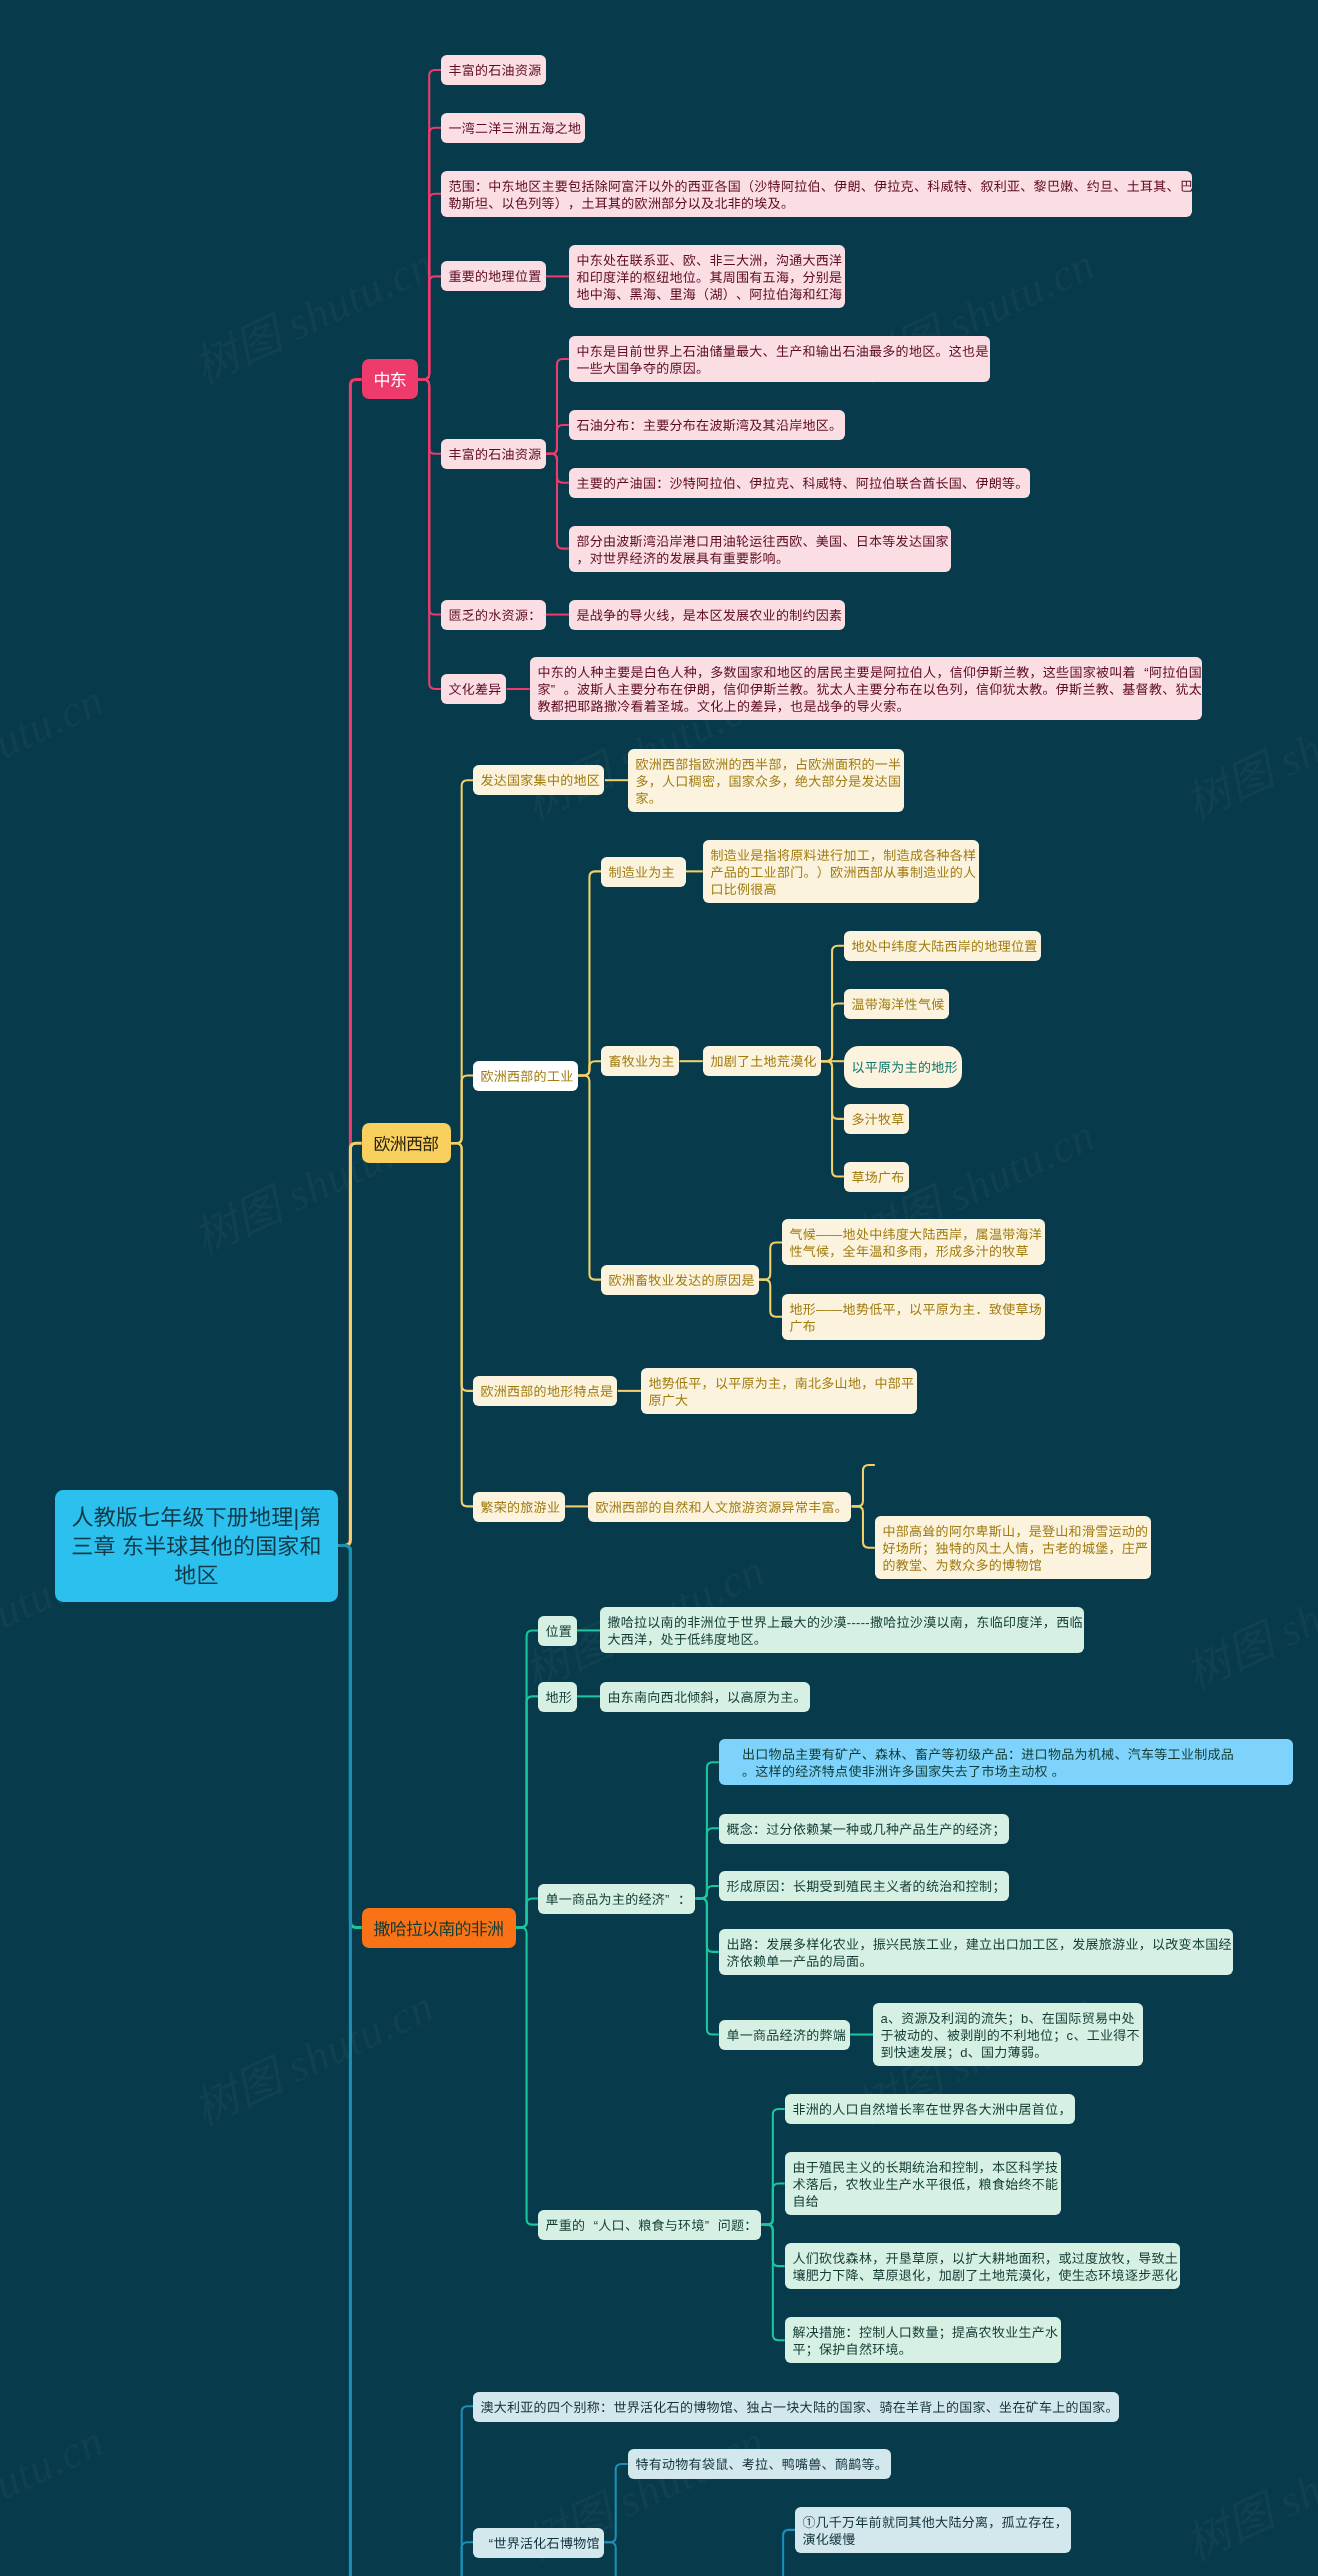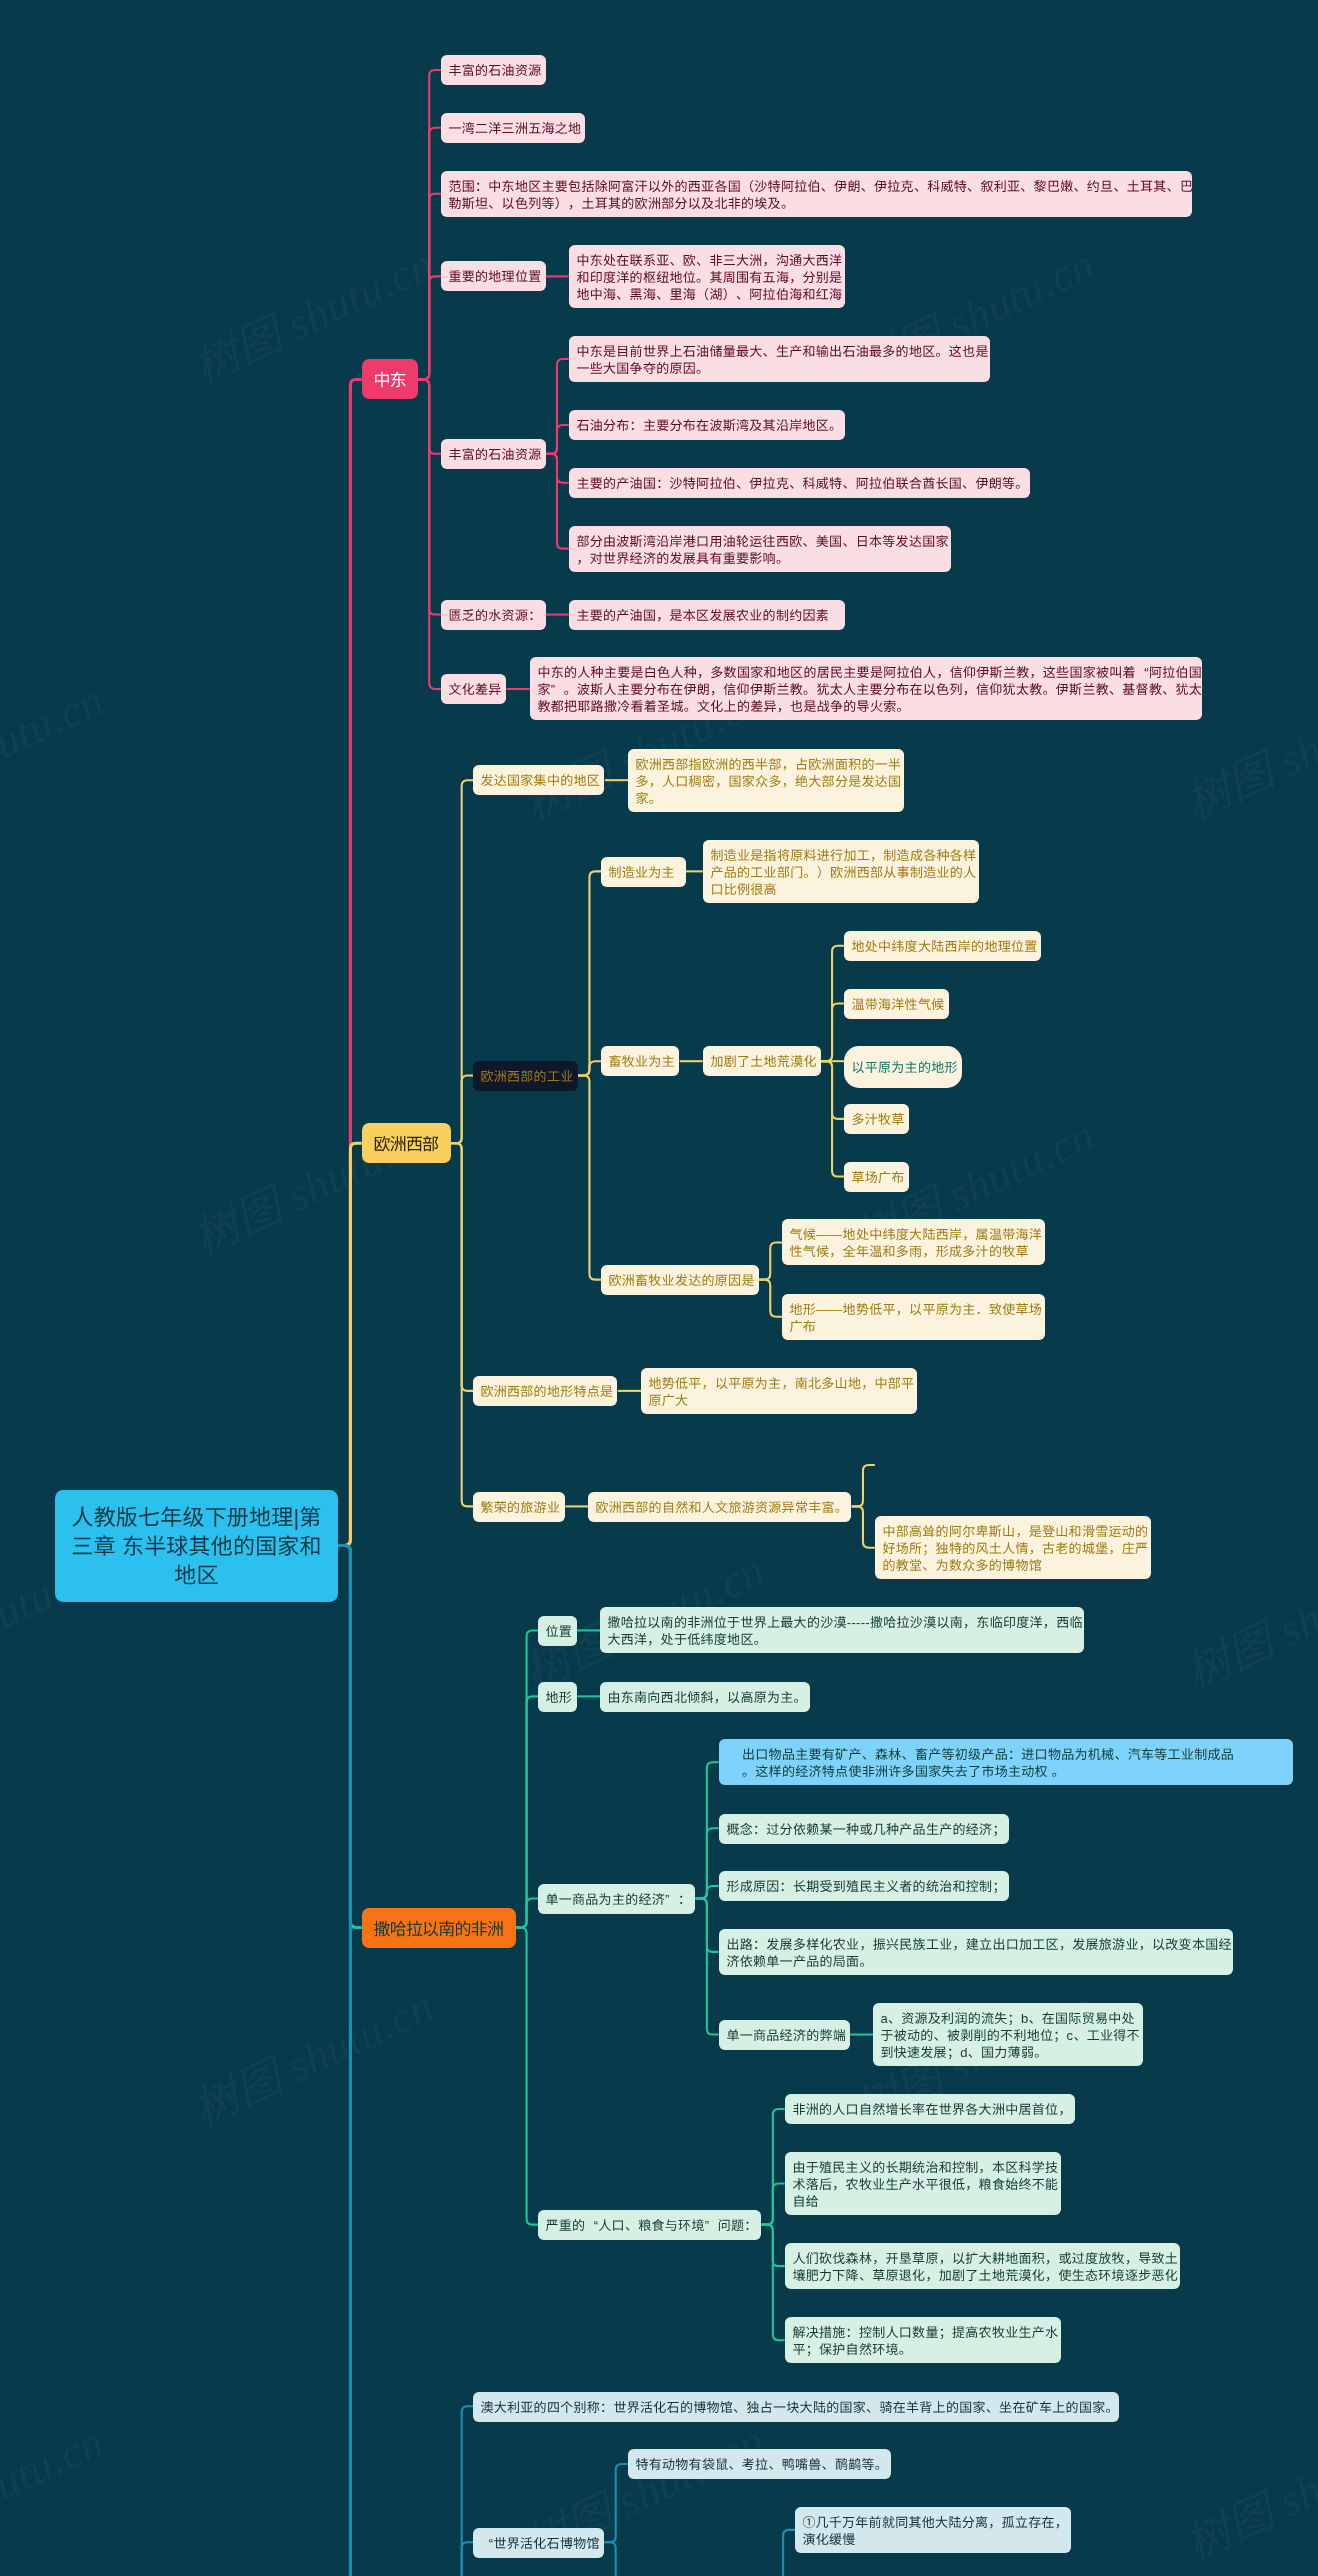--- a/index.html
+++ b/index.html
@@ -145,27 +145,27 @@
       <div class="node leafy" style="left:441px;top:113px;width:144px;height:30px;background:#FADEE3;color:#5E0A21;"><span class="label">一湾二洋三洲五海之地</span></div>
       <div class="node leafy" style="left:441px;top:171px;width:751px;height:46px;background:#FADEE3;color:#5E0A21;"><span class="label">范围：中东地区主要包括除阿富汗以外的西亚各国（沙特阿拉伯、伊朗、伊拉克、科威特、叙利亚、黎巴嫩、约旦、土耳其、巴<br>勒斯坦、以色列等），土耳其的欧洲部分以及北非的埃及。</span></div>
       <div class="node leafy" style="left:441px;top:261px;width:105px;height:30px;background:#FADEE3;color:#5E0A21;"><span class="label">重要的地理位置</span></div>
       <div class="node leafy" style="left:569px;top:245px;width:276px;height:63px;background:#FADEE3;color:#5E0A21;"><span class="label">中东处在联系亚、欧、非三大洲，沟通大西洋<br>和印度洋的枢纽地位。其周围有五海，分别是<br>地中海、黑海、里海（湖）、阿拉伯海和红海</span></div>
       <div class="node leafy" style="left:441px;top:439px;width:105px;height:30px;background:#FADEE3;color:#5E0A21;"><span class="label">丰富的石油资源</span></div>
       <div class="node leafy" style="left:569px;top:336px;width:421px;height:46px;background:#FADEE3;color:#5E0A21;"><span class="label">中东是目前世界上石油储量最大、生产和输出石油最多的地区。这也是<br>一些大国争夺的原因。</span></div>
       <div class="node leafy" style="left:569px;top:410px;width:276px;height:30px;background:#FADEE3;color:#5E0A21;"><span class="label">石油分布：主要分布在波斯湾及其沿岸地区。</span></div>
       <div class="node leafy" style="left:569px;top:526px;width:382px;height:46px;background:#FADEE3;color:#5E0A21;"><span class="label">部分由波斯湾沿岸港口用油轮运往西欧、美国、日本等发达国家<br>，对世界经济的发展具有重要影响。</span></div>
       <div class="node leafy" style="left:569px;top:468px;width:461px;height:30px;background:#FADEE3;color:#5E0A21;"><span class="label">主要的产油国：沙特阿拉伯、伊拉克、科威特、阿拉伯联合酋长国、伊朗等。</span></div>
       <div class="node leafy" style="left:441px;top:600px;width:105px;height:30px;background:#FADEE3;color:#5E0A21;"><span class="label">匮乏的水资源：</span></div>
-      <div class="node leafy" style="left:569px;top:600px;width:276px;height:30px;background:#FADEE3;color:#5E0A21;"><span class="label">主要的产油国，是本区发展农业的制约因素</span></div>
+      <div class="node leafy" style="left:569px;top:600px;width:276px;height:30px;background:#FADEE3;color:#5E0A21;"><span class="label">是战争的导火线，是本区发展农业的制约因素</span></div>
       <div class="node leafy" style="left:441px;top:674px;width:65px;height:30px;background:#FADEE3;color:#5E0A21;"><span class="label">文化差异</span></div>
       <div class="node leafy" style="left:530px;top:657px;width:672px;height:63px;background:#FADEE3;color:#5E0A21;"><span class="label">中东的人种主要是白色人种，多数国家和地区的居民主要是阿拉伯人，信仰伊斯兰教，这些国家被叫着<i class="fw open">“</i>阿拉伯国<br>家<i class="fw close">”</i>。波斯人主要分布在伊朗，信仰伊斯兰教。犹太人主要分布在以色列，信仰犹太教。伊斯兰教、基督教、犹太<br>教都把耶路撒冷看着圣城。文化上的差异，也是战争的导火索。</span></div>
       <div class="node lvl1" style="left:362px;top:1123px;width:89px;height:40px;background:#F9CF5E;color:#2B2410;"><span class="label">欧洲西部</span></div>
       <div class="node leafy" style="left:473px;top:765px;width:131px;height:30px;background:#FCF3DE;color:#A07C10;"><span class="label">发达国家集中的地区</span></div>
       <div class="node leafy" style="left:628px;top:749px;width:276px;height:63px;background:#FCF3DE;color:#A07C10;"><span class="label">欧洲西部指欧洲的西半部，占欧洲面积的一半<br>多，人口稠密，国家众多，绝大部分是发达国<br>家。</span></div>
-      <div class="node leafy" style="left:473px;top:1061px;width:105px;height:30px;background:#0f172a;color:#A07C10;"><span class="label">欧洲西部的工业</span></div>
+      <div class="node leafy" style="left:473px;top:1061px;width:105px;height:30px;background:#ffffff;color:#A07C10;"><span class="label">欧洲西部的工业</span></div>
       <div class="node leafy" style="left:601px;top:857px;width:85px;height:30px;background:#FCF3DE;color:#A07C10;"><span class="label">制造业为主</span></div>
       <div class="node leafy" style="left:703px;top:840px;width:276px;height:63px;background:#FCF3DE;color:#A07C10;"><span class="label">制造业是指将原料进行加工，制造成各种各样<br>产品的工业部门。）欧洲西部从事制造业的人<br>口比例很高</span></div>
       <div class="node leafy" style="left:601px;top:1046px;width:78px;height:30px;background:#FCF3DE;color:#A07C10;"><span class="label">畜牧业为主</span></div>
       <div class="node leafy" style="left:703px;top:1046px;width:118px;height:30px;background:#FCF3DE;color:#A07C10;"><span class="label">加剧了土地荒漠化</span></div>
       <div class="node leafy" style="left:844px;top:931px;width:197px;height:30px;background:#FCF3DE;color:#A07C10;"><span class="label">地处中纬度大陆西岸的地理位置</span></div>
       <div class="node leafy" style="left:844px;top:989px;width:105px;height:30px;background:#FCF3DE;color:#A07C10;"><span class="label">温带海洋性气候</span></div>
       <div class="node leafy" style="left:844px;top:1046px;width:118px;height:42px;background:#FCF3DE;color:#0f766e;border-radius:15px;"><span class="label">以平原为主的地形</span></div>
       <div class="node leafy" style="left:844px;top:1104px;width:65px;height:30px;background:#FCF3DE;color:#A07C10;"><span class="label">多汁牧草</span></div>
       <div class="node leafy" style="left:844px;top:1162px;width:65px;height:30px;background:#FCF3DE;color:#A07C10;"><span class="label">草场广布</span></div>
       <div class="node leafy" style="left:601px;top:1265px;width:158px;height:30px;background:#FCF3DE;color:#A07C10;"><span class="label">欧洲畜牧业发达的原因是</span></div>

